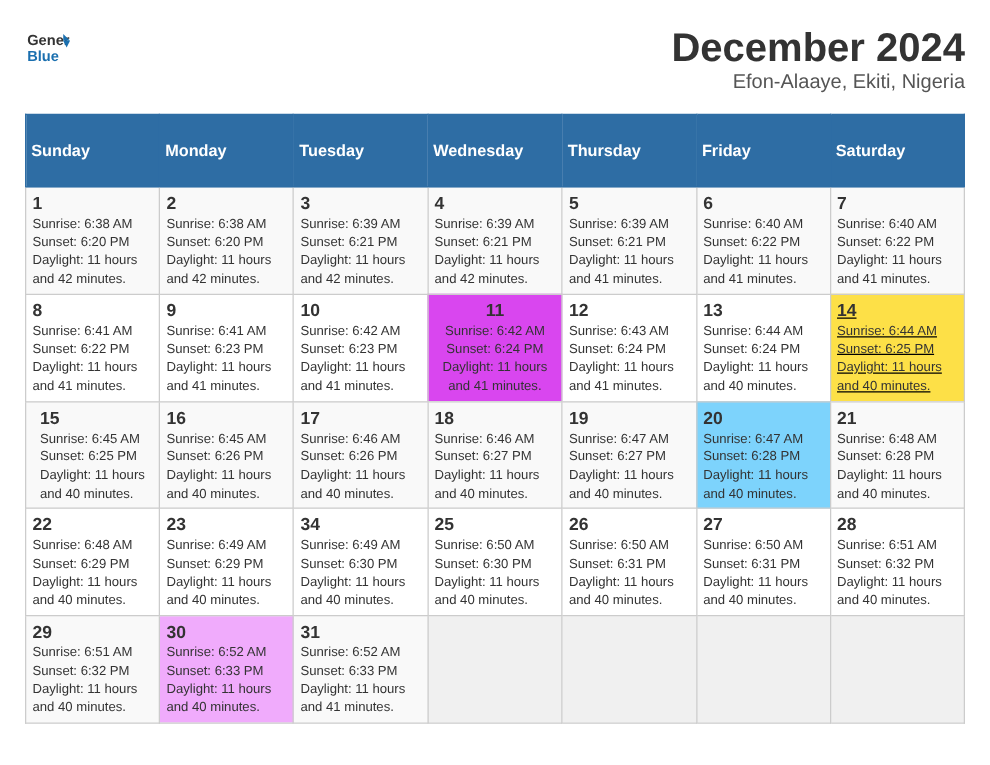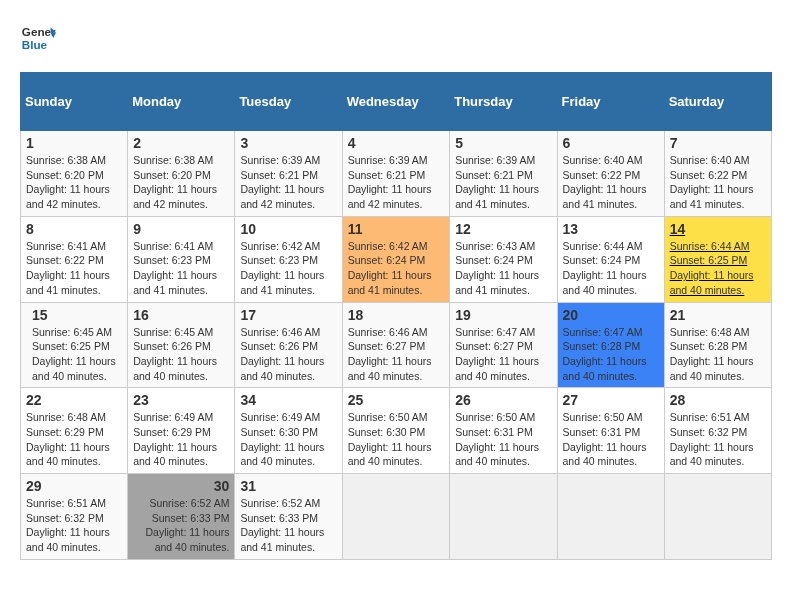--- a/index.html
+++ b/index.html
@@ -87,20 +87,22 @@
 <div class="header">
   <div class="logo">
     <svg class="logo-icon" viewBox="0 0 40 40">
       <text x="2" y="18" font-size="13" font-weight="bold" fill="#333">General</text>
       <text x="2" y="32" font-size="13" font-weight="bold" fill="#1a6faf">Blue</text>
       <polygon points="34,8 40,14 34,14" fill="#1a6faf"></polygon>
       <polygon points="34,14 40,14 37,20" fill="#1a6faf"></polygon>
     </svg>
   </div>
   <div class="title-block">
+    <div class="month-title">December 2024</div>
+    <div class="location-title">Efon-Alaaye, Ekiti, Nigeria</div>
   </div>
 </div>
 
 <table class="calendar">
   <thead>
     <tr>
     <th>Sunday</th>
         <th>Monday</th>
         <th>Tuesday</th>
         <th>Wednesday</th>
@@ -146,21 +148,21 @@
           <div class="day-info">Sunrise: 6:41 AM<br>Sunset: 6:22 PM<br>Daylight: 11 hours and 41 minutes.</div>
         </td>
         <td style="background: rgb(255, 255, 255);">
           <span class="day-number">9</span>
           <div class="day-info">Sunrise: 6:41 AM<br>Sunset: 6:23 PM<br>Daylight: 11 hours and 41 minutes.</div>
         </td>
         <td style="background: rgb(255, 255, 255);">
           <span class="day-number">10</span>
           <div class="day-info">Sunrise: 6:42 AM<br>Sunset: 6:23 PM<br>Daylight: 11 hours and 41 minutes.</div>
         </td>
-        <td style="background: #fdba74;">
+        <td style="background: #d946ef; text-align: center;">
           <span class="day-number">11</span>
           <div class="day-info">Sunrise: 6:42 AM<br>Sunset: 6:24 PM<br>Daylight: 11 hours and 41 minutes.</div>
         </td>
         <td style="background: rgb(255, 255, 255);">
           <span class="day-number">12</span>
           <div class="day-info">Sunrise: 6:43 AM<br>Sunset: 6:24 PM<br>Daylight: 11 hours and 41 minutes.</div>
         </td>
         <td style="background: rgb(255, 255, 255);">
           <span class="day-number">13</span>
           <div class="day-info">Sunrise: 6:44 AM<br>Sunset: 6:24 PM<br>Daylight: 11 hours and 40 minutes.</div>
@@ -184,21 +186,21 @@
           <div class="day-info">Sunrise: 6:46 AM<br>Sunset: 6:26 PM<br>Daylight: 11 hours and 40 minutes.</div>
         </td>
         <td style="background: rgb(249, 249, 249);">
           <span class="day-number">18</span>
           <div class="day-info">Sunrise: 6:46 AM<br>Sunset: 6:27 PM<br>Daylight: 11 hours and 40 minutes.</div>
         </td>
         <td style="background: rgb(249, 249, 249);">
           <span class="day-number">19</span>
           <div class="day-info">Sunrise: 6:47 AM<br>Sunset: 6:27 PM<br>Daylight: 11 hours and 40 minutes.</div>
         </td>
-        <td style="background: #3b82f6;">
+        <td style="background: #7dd3fc;">
           <span class="day-number">20</span>
           <div class="day-info">Sunrise: 6:47 AM<br>Sunset: 6:28 PM<br>Daylight: 11 hours and 40 minutes.</div>
         </td>
         <td style="background: rgb(249, 249, 249);">
           <span class="day-number">21</span>
           <div class="day-info">Sunrise: 6:48 AM<br>Sunset: 6:28 PM<br>Daylight: 11 hours and 40 minutes.</div>
         </td>
       </tr>
       <tr>
         <td style="background: rgb(255, 255, 255);">
@@ -228,21 +230,21 @@
         <td style="background: rgb(255, 255, 255);">
           <span class="day-number">28</span>
           <div class="day-info">Sunrise: 6:51 AM<br>Sunset: 6:32 PM<br>Daylight: 11 hours and 40 minutes.</div>
         </td>
       </tr>
       <tr style="background: rgb(249, 249, 249);">
         <td style="background: rgb(249, 249, 249);">
           <span class="day-number">29</span>
           <div class="day-info">Sunrise: 6:51 AM<br>Sunset: 6:32 PM<br>Daylight: 11 hours and 40 minutes.</div>
         </td>
-        <td style="background: #a3a3a3; text-align: right;">
+        <td style="background: #f0abfc;">
           <span class="day-number">30</span>
           <div class="day-info">Sunrise: 6:52 AM<br>Sunset: 6:33 PM<br>Daylight: 11 hours and 40 minutes.</div>
         </td>
         <td style="background: rgb(249, 249, 249);">
           <span class="day-number">31</span>
           <div class="day-info">Sunrise: 6:52 AM<br>Sunset: 6:33 PM<br>Daylight: 11 hours and 41 minutes.</div>
         </td>
         <td class="empty-cell" style="background: rgb(240, 240, 240);"></td>
         <td class="empty-cell" style="background: rgb(240, 240, 240);"></td>
         <td class="empty-cell" style="background: rgb(240, 240, 240);"></td>

